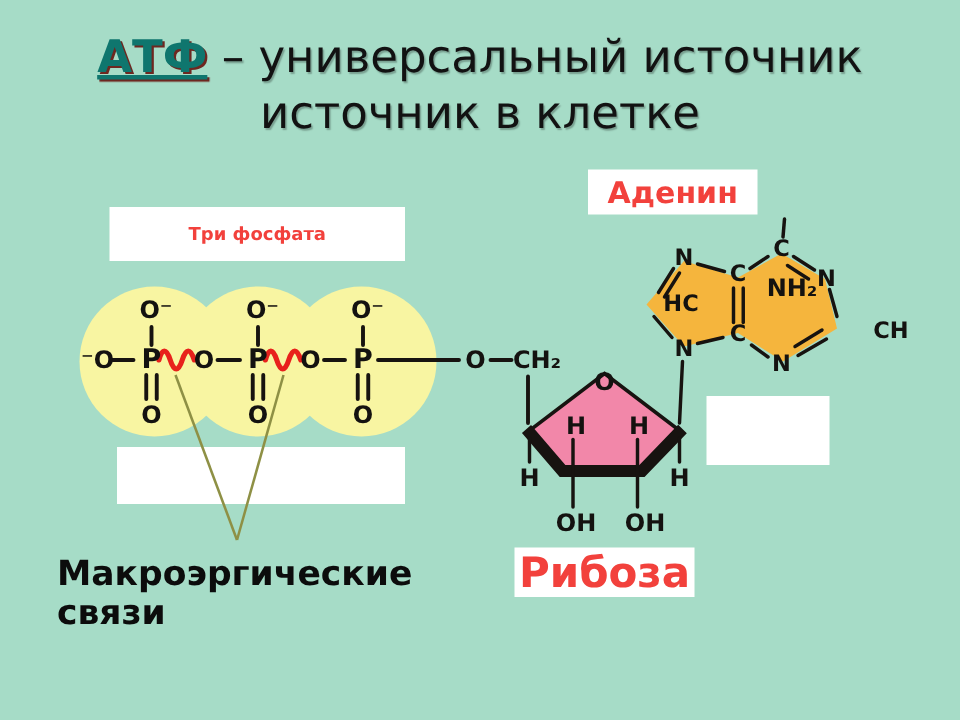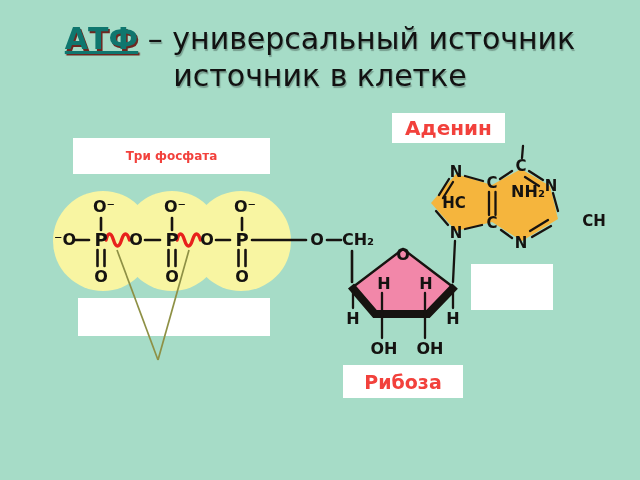--- a/index.html
+++ b/index.html
@@ -112,24 +112,25 @@
 
     <line class="bthin" x1="455" y1="241" x2="453" y2="282"></line>
   </svg>
 
   <div class="label-box" style="left:73px;top:138px;width:197px;height:36px;font-size:12px;">
     <span>Три фосфата</span>
   </div>
   <div class="label-box" style="left:392px;top:113px;width:113px;height:30px;font-size:20px;">
     <span>Аденин</span>
   </div>
-  <div class="label-box" style="left:343px;top:365px;width:120px;height:33px;font-size:19px;">
+  <div class="label-box" style="left:343px;top:365px;width:120px;height:33px;font-size:28px;">
     <span>Рибоза</span>
   </div>
 
+  <div class="macro-label">Макроэргические связи</div>
 
   <span class="atom" style="left:65px;top:240px;">⁻O</span>
   <span class="atom p" style="left:101px;top:240px;">P</span>
   <span class="atom" style="left:136px;top:240px;">O</span>
   <span class="atom p" style="left:172px;top:240px;">P</span>
   <span class="atom" style="left:207px;top:240px;">O</span>
   <span class="atom p" style="left:242px;top:240px;">P</span>
   <span class="atom" style="left:317px;top:240px;">O</span>
   <span class="atom" style="left:358px;top:240px;">CH₂</span>
   <span class="atom" style="left:104px;top:207px;">O⁻</span>

